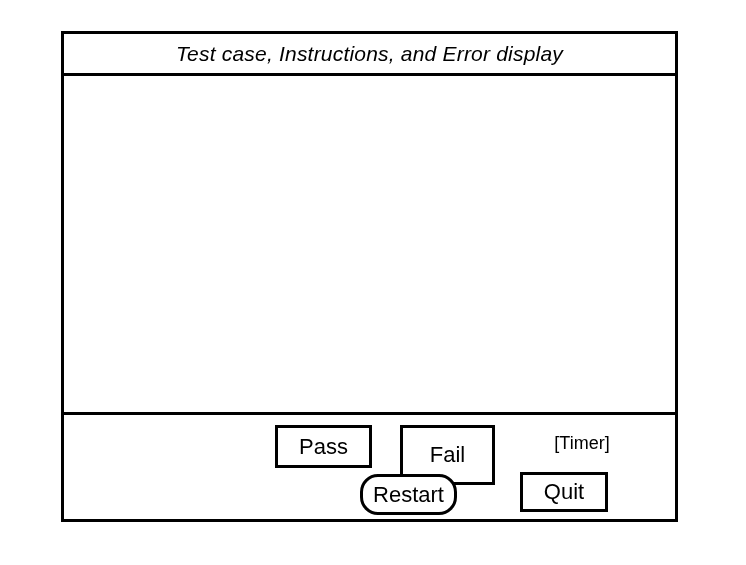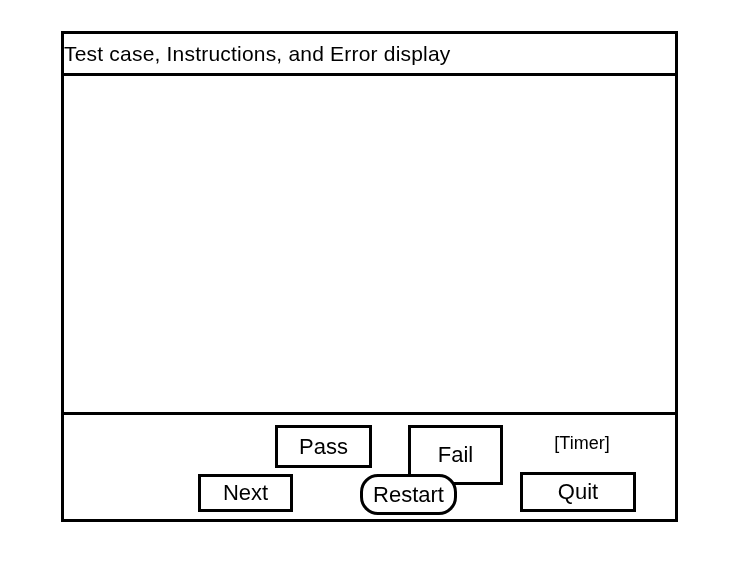--- a/index.html
+++ b/index.html
@@ -29,20 +29,22 @@
     background: #ffffff;
     display: flex;
     flex-direction: column;
   }
   .header {
     height: 39px;
     flex: 0 0 39px;
     border-bottom: 3px solid #000000;
     display: flex;
     align-items: center;
+    justify-content: center;
+    font-style: italic;
   }
   .header-title {
     font-size: 21px;
     letter-spacing: 0.2px;
     white-space: nowrap;
   }
   .display {
     flex: 1 1 auto;
     border-bottom: 3px solid #000000;
     background: #ffffff;
@@ -63,24 +65,24 @@
     font-size: 22px;
     line-height: 1;
     padding: 16px;
     display: flex;
     align-items: center;
     justify-content: center;
     cursor: pointer;
     border-radius: 0;
   }
   .btn-pass    { left: 211px; top: 10px; width: 97px; height: 43px; }
-  .btn-fail    { left: 344px; top: 10px; width: 95px; height: 60px; text-align: right; }
+  .btn-fail    { left: 336px; top: 10px; width: 95px; height: 60px; text-align: right; }
   .btn-next    { left: 134px; top: 59px; width: 95px; height: 38px; }
   .btn-restart { left: 296px; top: 59px; width: 97px; height: 41px; border-radius: 18px; }
-  .btn-quit    { left: 456px; top: 57px; width: 116px; height: 40px; }
+  .btn-quit    { left: 456px; top: 57px; width: 88px; height: 40px; }
   .timer-label {
     position: absolute;
     left: 456px;
     top: 18px;
     width: 124px;
     text-align: center;
     font-size: 18px;
     white-space: nowrap;
   }
 </style>
@@ -93,19 +95,18 @@
     <div class="header">
       <span class="header-title">Test case, Instructions, and Error display</span>
     </div>
 
     <div class="display"></div>
 
     <div class="footer">
       <button class="btn btn-pass">Pass</button>
       <button class="btn btn-fail">Fail</button>
       <span class="timer-label">[Timer]</span>
-      <button class="btn btn-next">Next</button>
       <button class="btn btn-restart">Restart</button>
       <button class="btn btn-quit">Quit</button>
     </div>
 
   </div>
 </div>
 
 </body></html>

